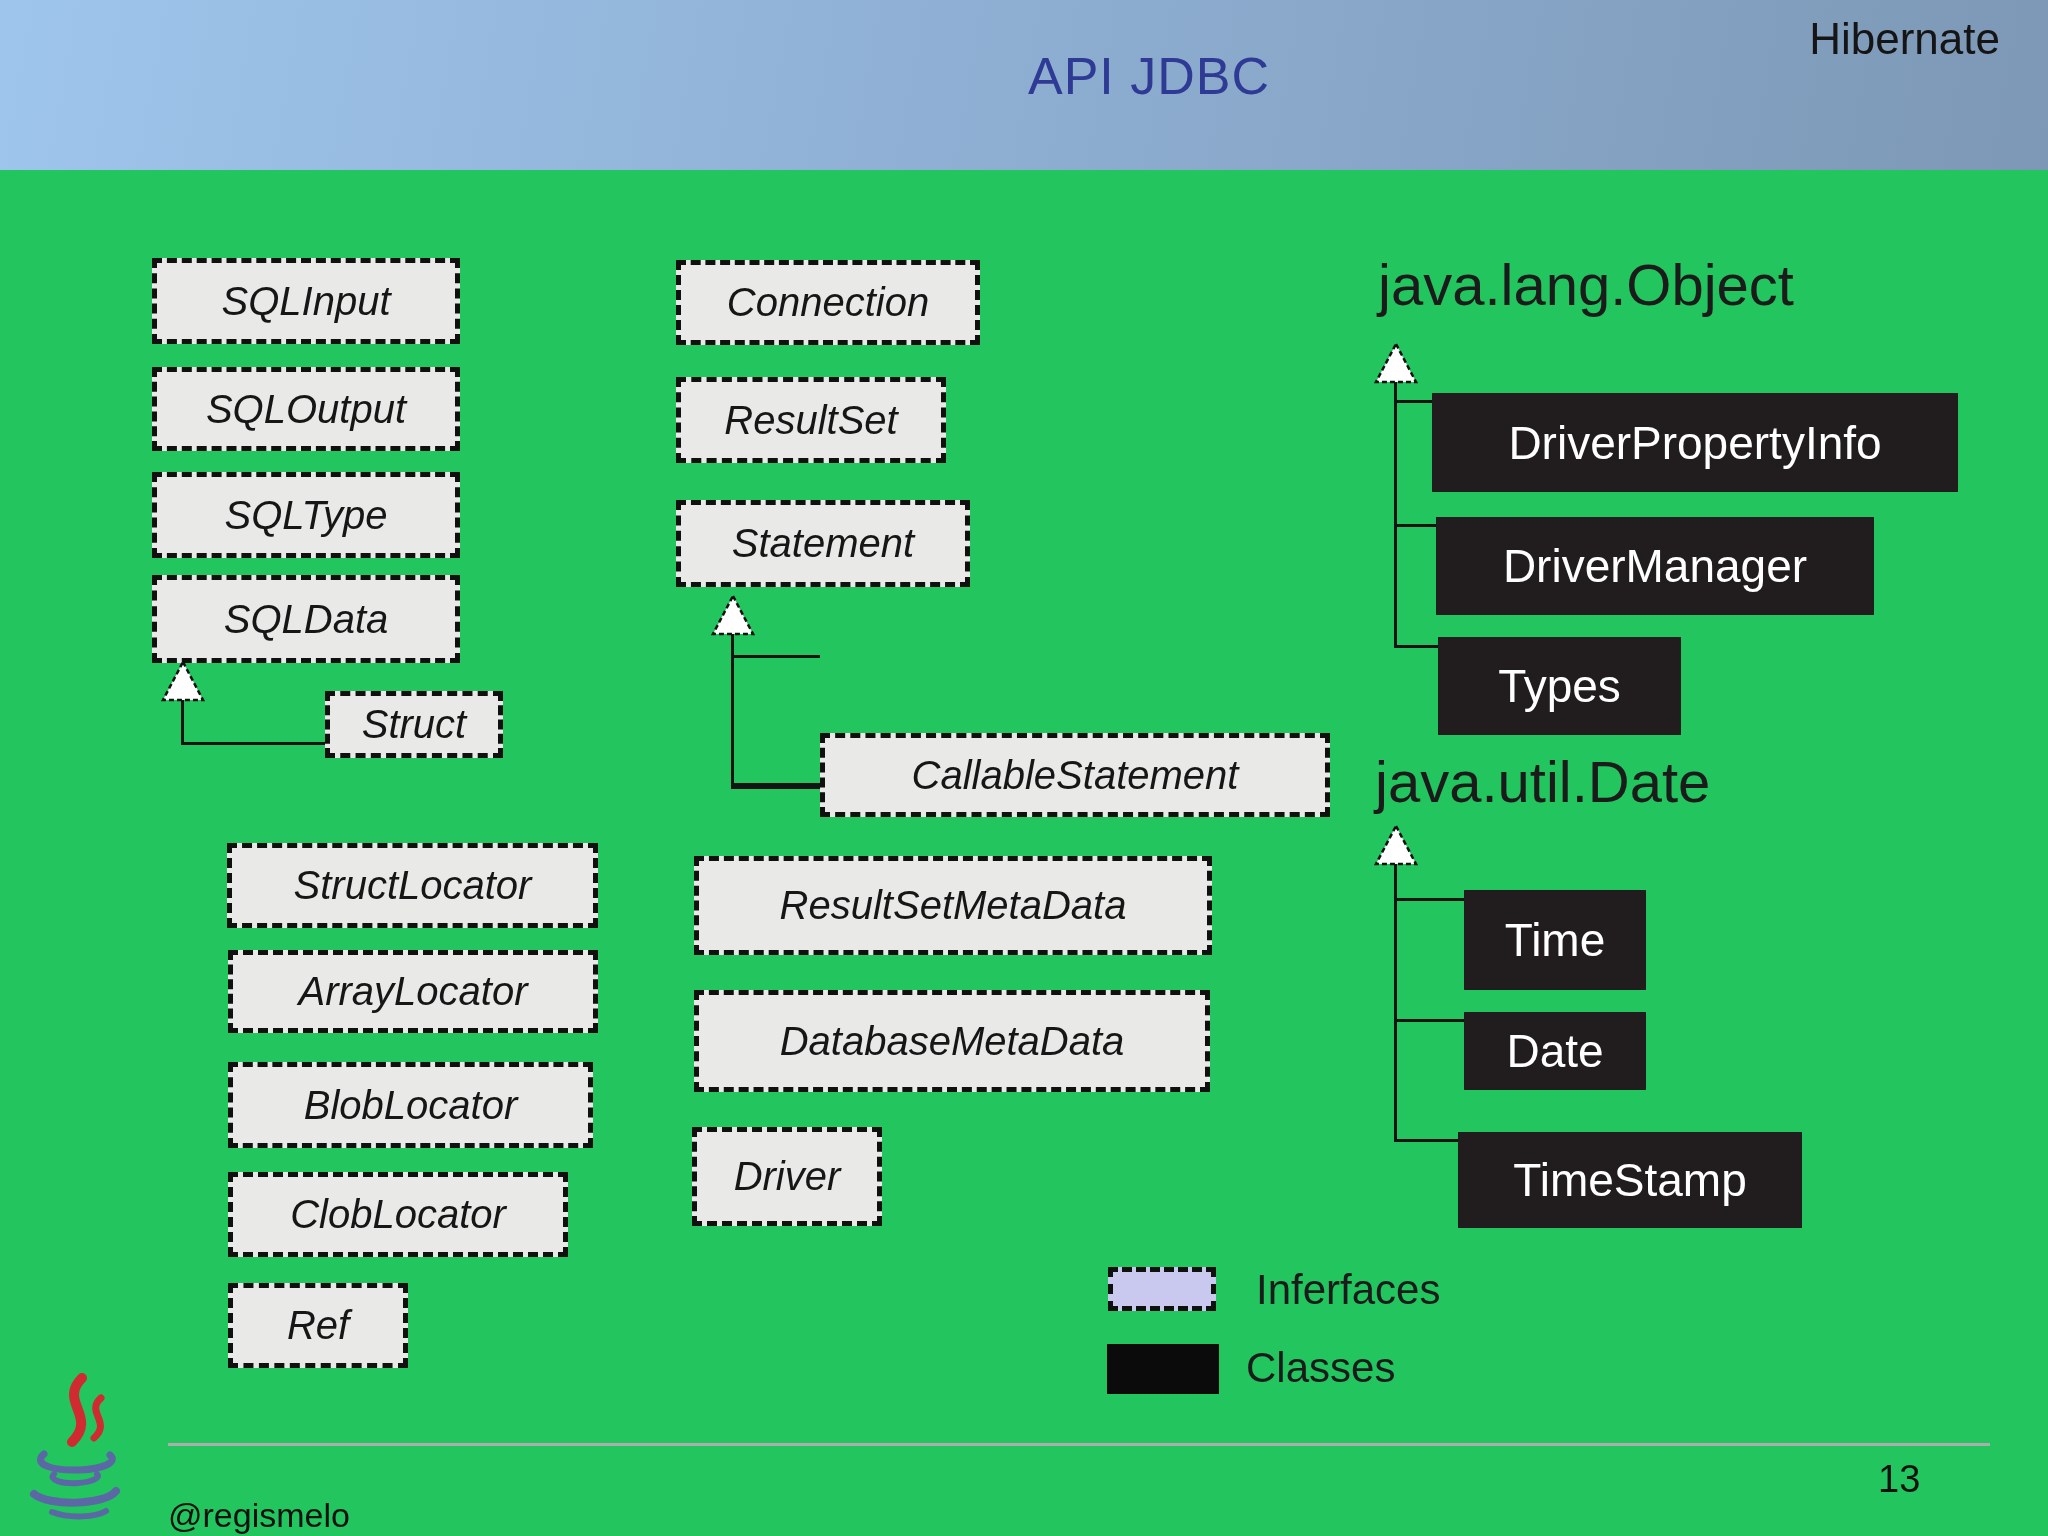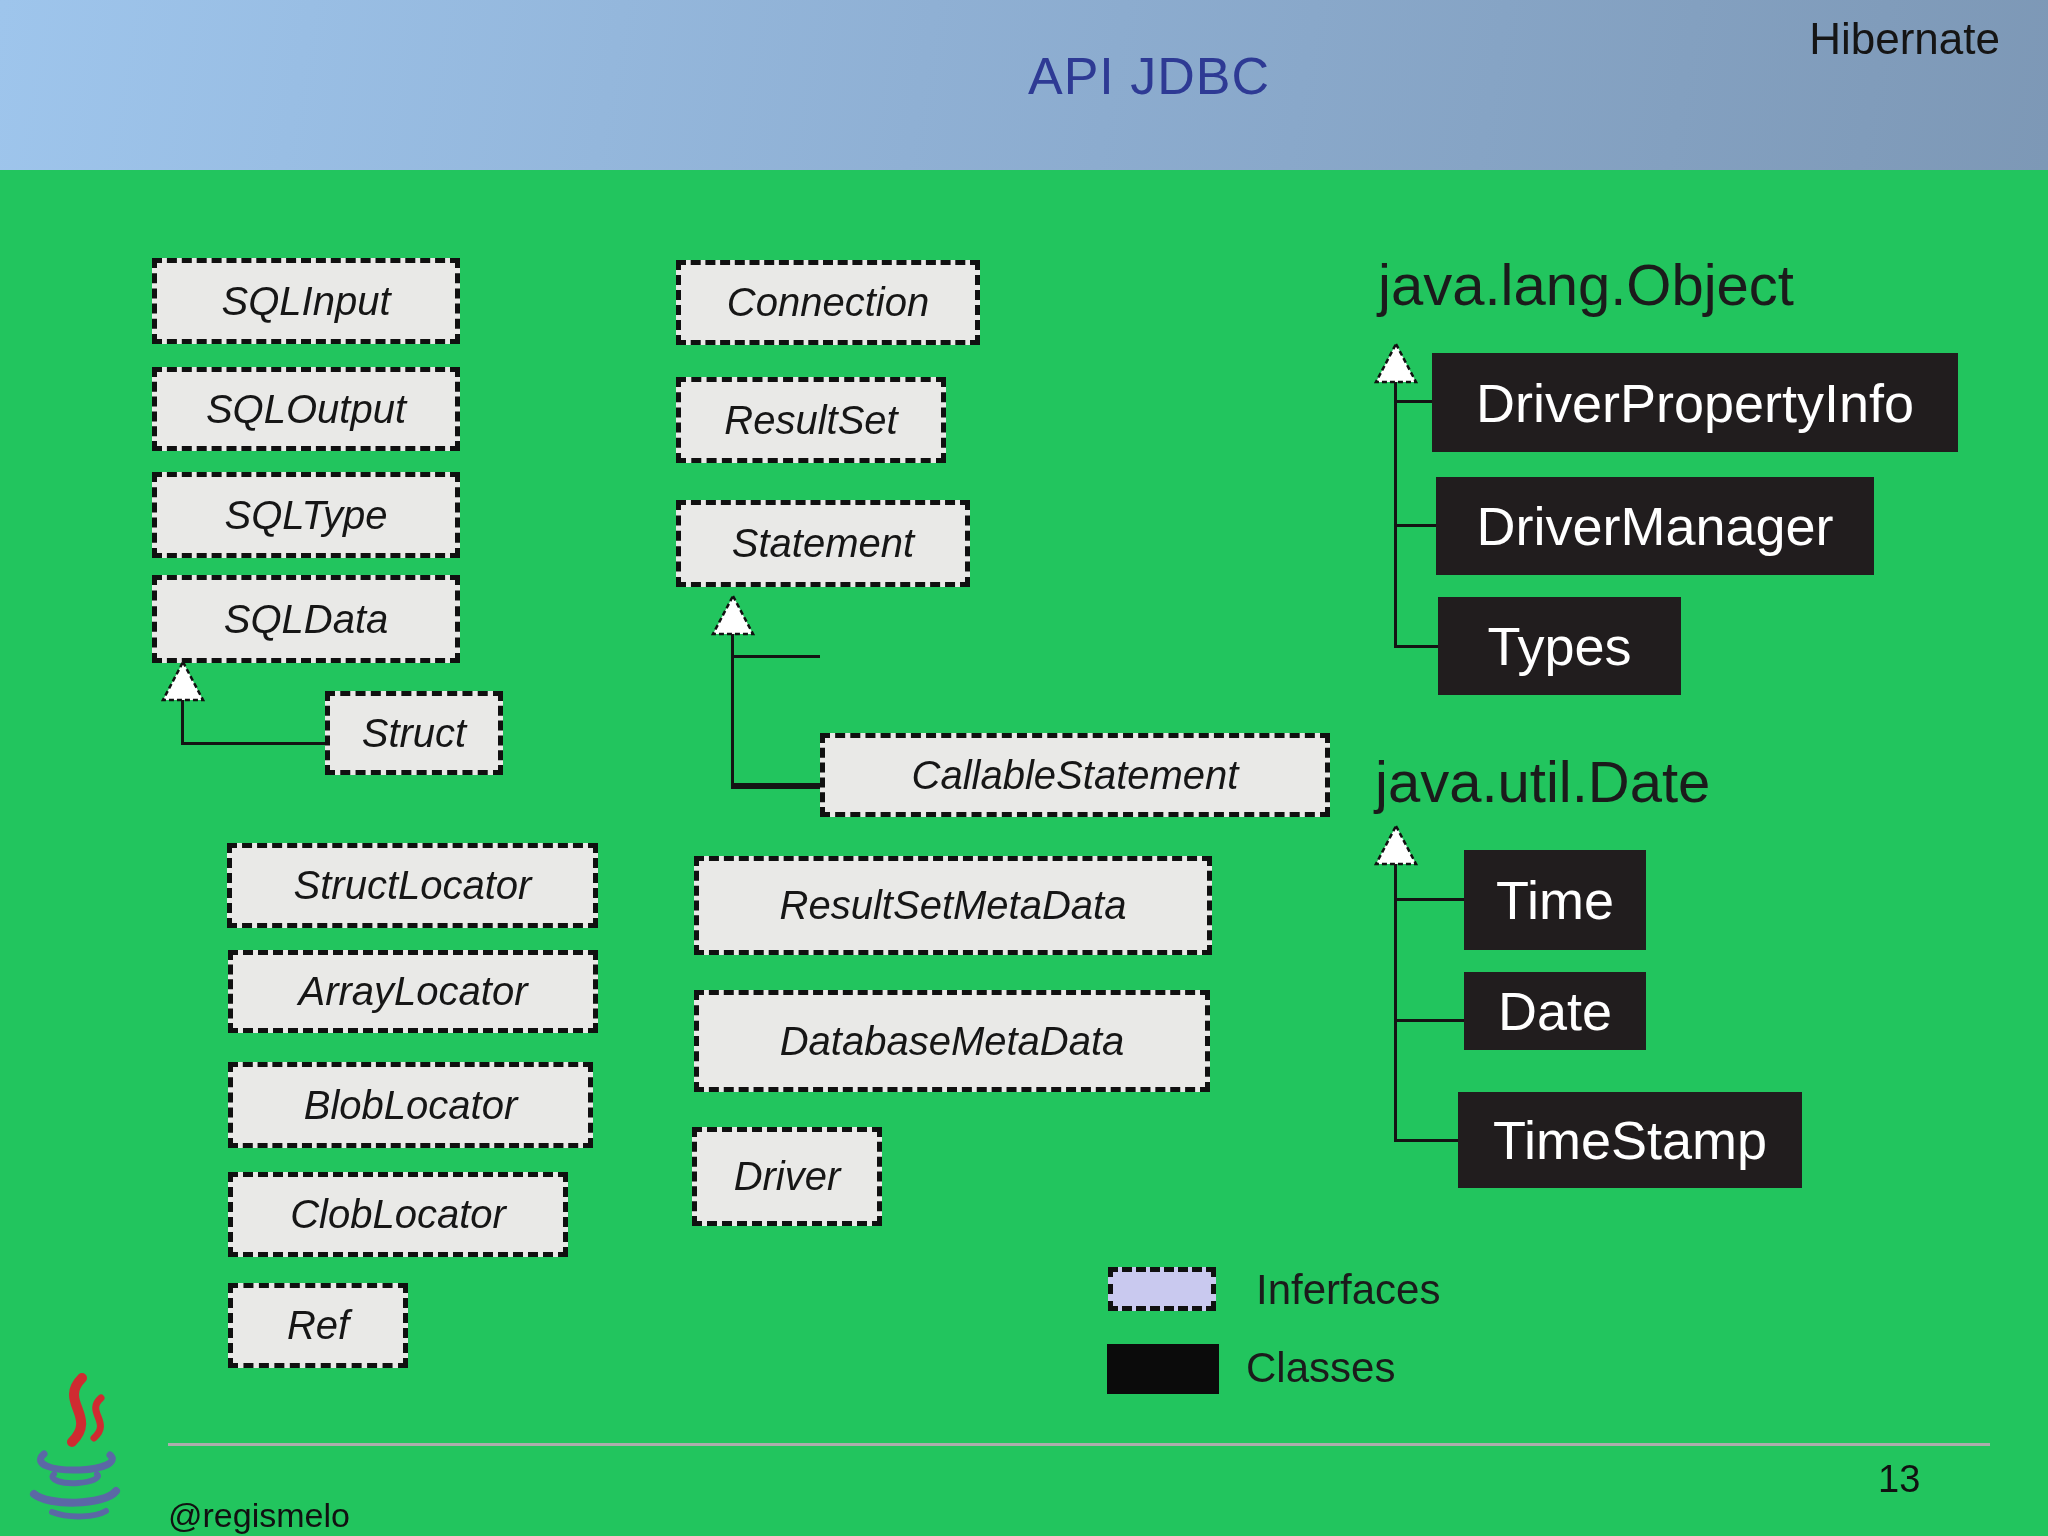--- a/index.html
+++ b/index.html
@@ -12,21 +12,21 @@
     background:linear-gradient(100deg,#9ec5ec 0%,#8fb0d4 45%,#7d98b6 100%);}
   #title{position:absolute;left:125px;top:46px;width:2048px;text-align:center;
     font-size:52px;color:#2e3a94;letter-spacing:1px;}
   #brand{position:absolute;right:48px;top:14px;font-size:44px;color:#151515;}
   
   .ibox{position:absolute;box-sizing:border-box;background:#e9e9e7;
     border:5px dashed #101010;display:flex;align-items:center;justify-content:center;
     font-style:italic;font-size:40px;color:#161616;}
   .cbox{position:absolute;box-sizing:border-box;background:#211d1e;
     display:flex;align-items:center;justify-content:center;
-    font-size:54px;color:#ffffff;}
+    font-size:46px;color:#ffffff;margin-top:40px;}
   .plabel{position:absolute;font-size:58px;color:#1b1b1b;white-space:nowrap;}
   .ln{position:absolute;background:#141414;}
   .tri{position:absolute;}
   
   .lgswatch-i{position:absolute;box-sizing:border-box;background:#c9c9ef;border:5px dashed #101010;}
   .lgswatch-c{position:absolute;background:#0b0b0b;}
   .lgtext{position:absolute;font-size:42px;color:#1b1b1b;}
   
   #divider{position:absolute;left:168px;top:1443px;width:1822px;height:3px;background:#adadad;}
   #handle{position:absolute;left:168px;top:1460px;font-size:34px;color:#111;margin-top:36px;}
@@ -39,21 +39,21 @@
 <div id="slide">
 
   <div id="hdr"></div>
   <div id="title">API JDBC</div>
   <div id="brand">Hibernate</div>
 
   <div class="ibox" style="left:152px;top:258px;width:308px;height:86px">SQLInput</div>
   <div class="ibox" style="left:152px;top:367px;width:308px;height:84px">SQLOutput</div>
   <div class="ibox" style="left:152px;top:472px;width:308px;height:86px">SQLType</div>
   <div class="ibox" style="left:152px;top:575px;width:308px;height:88px">SQLData</div>
-  <div class="ibox" style="left:325px;top:691px;width:178px;height:84px">Struct</div>
+  <div class="ibox" style="left:325px;top:691px;width:178px;height:67px">Struct</div>
   <div class="ibox" style="left:227px;top:843px;width:371px;height:85px">StructLocator</div>
   <div class="ibox" style="left:228px;top:950px;width:370px;height:83px">ArrayLocator</div>
   <div class="ibox" style="left:228px;top:1062px;width:365px;height:86px">BlobLocator</div>
   <div class="ibox" style="left:228px;top:1172px;width:340px;height:85px">ClobLocator</div>
   <div class="ibox" style="left:228px;top:1283px;width:180px;height:85px">Ref</div>
 
   <svg class="tri" style="left:161px;top:660px" width="44" height="42" viewBox="0 0 44 42">
     <polygon points="22,2 42,40 2,40" fill="#ffffff" stroke="#111111" stroke-width="2.5" stroke-dasharray="5 3"></polygon>
   </svg>
   <div class="ln" style="left:181px;top:700px;width:3px;height:45px"></div>

